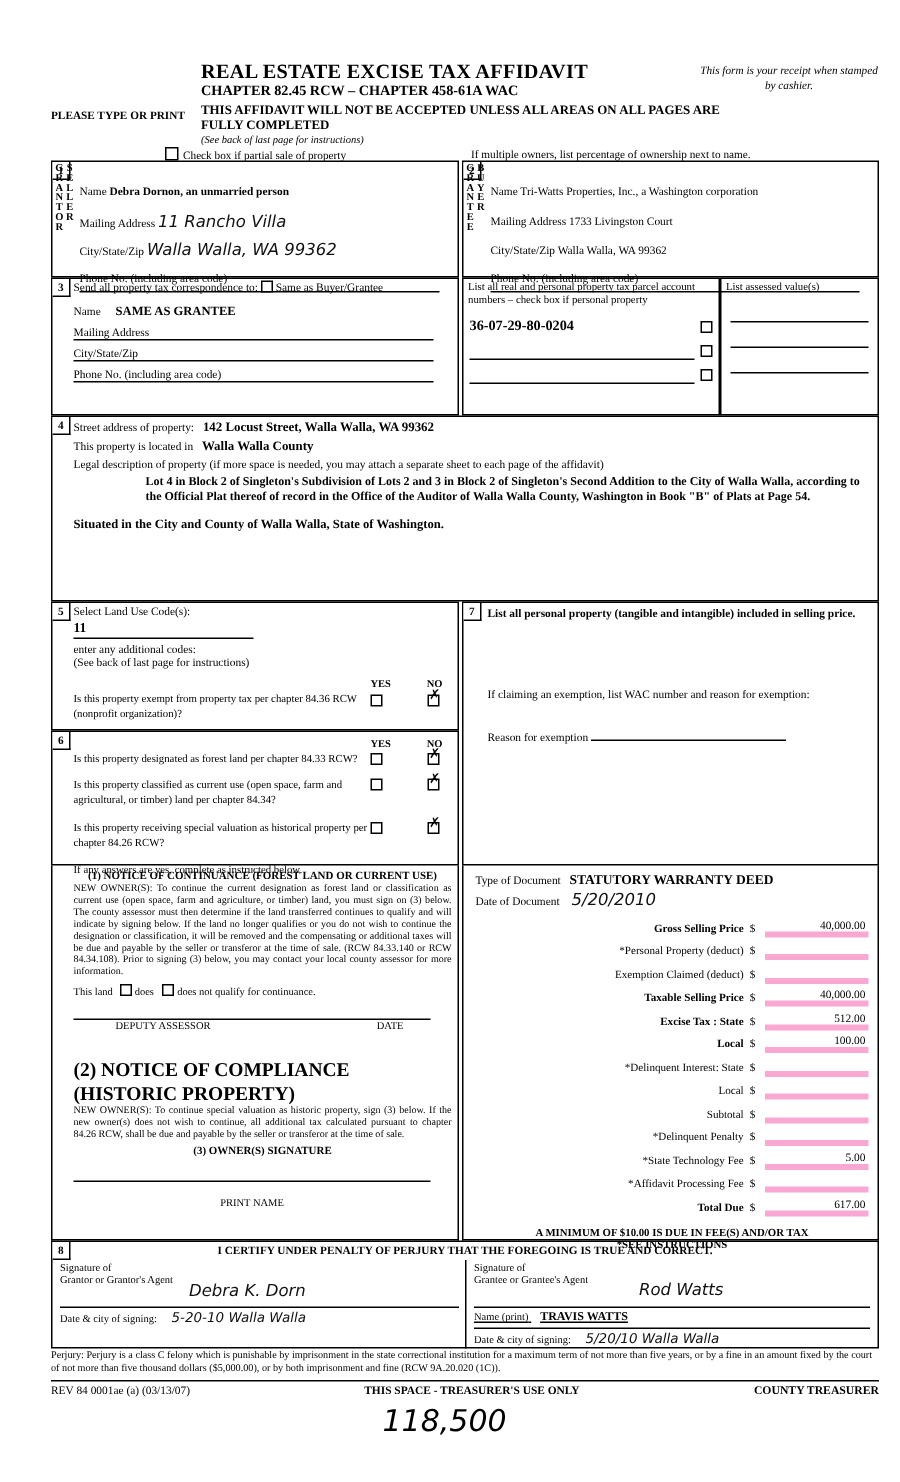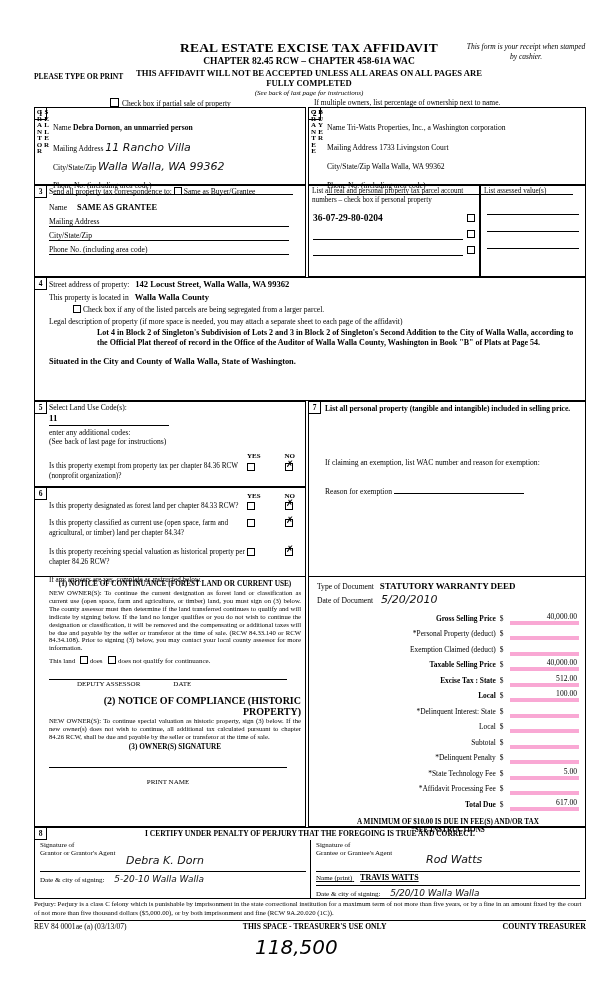--- a/index.html
+++ b/index.html
@@ -7,21 +7,21 @@
   .page{position:relative;width:600px;height:988px;}
   .sheet{position:absolute;left:14px;top:10px;width:572px;height:955px;}
 
   
   .hdr{position:relative;height:60px;}
   .logo{position:absolute;left:26px;top:30px;width:150px;}
   .logo .dept{font-size:7px;font-weight:bold;line-height:7px;}
   .logo .rev{font-family:"Liberation Serif",serif;font-size:19px;font-weight:bold;font-style:italic;letter-spacing:-.5px;line-height:18px;}
   .logo .sub{font-size:5.5px;letter-spacing:.5px;margin-left:16px;}
   .logo .swoosh{position:absolute;left:0;top:6px;width:18px;height:16px;border-radius:50%;border:3px solid #000;border-right-color:transparent;border-bottom-color:transparent;transform:rotate(35deg);}
-  .title{position:absolute;left:120px;top:30px;width:350px;text-align:center;}
+  .title{position:absolute;left:120px;top:30px;width:350px;text-align:left;}
   .title .t1{font-size:13.5px;font-weight:bold;letter-spacing:.2px;}
   .title .t2{font-size:9.5px;font-weight:bold;}
   .title .t3{font-size:8.6px;font-weight:bold;margin-top:2px;}
   .title .t4{font-size:7px;font-style:italic;margin-top:1px;}
   .receipt{position:absolute;right:0;top:32px;width:120px;text-align:center;font-size:7.5px;font-style:italic;line-height:10px;}
   .typeprint{position:absolute;left:20px;top:62px;font-size:7.5px;font-weight:bold;}
 
   .chkline{position:absolute;left:96px;top:88px;font-size:7.5px;}
   .chkline .mbox{display:inline-block;width:7px;height:7px;border:1px solid #000;vertical-align:-1px;margin-right:3px;}
   .multi{position:absolute;left:300px;top:88px;font-size:7.5px;}
@@ -201,24 +201,20 @@
   <div class="box" id="box4">
     <div class="num">4</div>
     <div style="position:absolute;left:14px;top:0;right:4px;">
       <div class="fld" style="margin-top:1px;">
         <span>Street address of property:</span>
         <span class="b" style="font-size:8.6px;margin-left:4px">142 Locust Street, Walla Walla, WA  99362</span>
       </div>
       <div class="fld" style="margin-top:3px;">
         <span>This property is located in</span>
         <span class="b" style="font-size:8.6px;margin-left:4px">Walla Walla County</span>
-      </div>
-      <div class="fld" style="margin-top:3px;margin-left:24px">
-        <span class="cb"></span>
-        <span>Check box if any of the listed parcels are being segregated from a larger parcel.</span>
       </div>
       <div class="fld" style="margin-top:3px;">Legal description of property (if more space is needed, you may attach a separate sheet to each page of the affidavit)</div>
       <div class="b" style="margin-top:2px;margin-left:48px;font-size:8px;line-height:10px;text-align:left;">Lot 4 in Block 2 of Singleton's Subdivision of Lots 2 and 3 in Block 2 of Singleton's Second Addition to the City of Walla Walla, according to the Official Plat thereof of record in the Office of the Auditor of Walla Walla County, Washington in Book "B" of Plats at Page 54.</div>
       <div class="b" style="margin-top:9px;font-size:8.4px;">Situated in the City and County of Walla Walla, State of Washington.</div>
     </div>
   </div>
 
   <div class="box" id="box5">
     <div class="num">5</div>
     <div style="position:absolute;left:14px;top:0;right:4px;">
@@ -277,25 +273,25 @@
       <div class="b" style="font-size:7.3px;text-align:center">(1) NOTICE OF CONTINUANCE (FOREST LAND OR CURRENT USE)</div>
       <div style="font-size:6.7px;line-height:7.9px;text-align:justify;margin-top:1px;">NEW OWNER(S): To continue the current designation as forest land or classification as current use (open space, farm and agriculture, or timber) land, you must sign on (3) below. The county assessor must then determine if the land transferred continues to qualify and will indicate by signing below. If the land no longer qualifies or you do not wish to continue the designation or classification, it will be removed and the compensating or additional taxes will be due and payable by the seller or transferor at the time of sale. (RCW 84.33.140 or RCW 84.34.108). Prior to signing (3) below, you may contact your local county assessor for more information.</div>
       <div style="font-size:7px;margin-top:4px;">
         <span>This land</span>
         <span class="cb" style="margin-left:3px"></span>
         <span>does</span>
         <span class="cb" style="margin-left:4px"></span>
         <span>does not  qualify for continuance.</span>
       </div>
       <div style="border-bottom:1px solid #000;margin-top:14px;width:238px;"></div>
-      <div style="display:flex;width:238px;font-size:7px;gap:33px;">
+      <div style="display:flex;justify-content:space-between;width:238px;font-size:7px;gap:33px;">
         <span style="margin-left:28px">DEPUTY ASSESSOR</span>
         <span style="margin-right:18px">DATE</span>
       </div>
-      <div class="b" style="font-size:10px;text-align:right;margin-top:7px;">(2) NOTICE OF COMPLIANCE (HISTORIC PROPERTY)</div>
+      <div class="b" style="font-size:13px;text-align:left;margin-top:17px;">(2) NOTICE OF COMPLIANCE (HISTORIC PROPERTY)</div>
       <div style="font-size:6.7px;line-height:7.9px;text-align:justify;">NEW OWNER(S): To continue special valuation as historic property, sign (3) below. If the new owner(s) does not wish to continue, all additional tax calculated pursuant to chapter 84.26 RCW, shall be due and payable by the seller or transferor at the time of sale.</div>
       <div class="b" style="font-size:7.3px;text-align:center;margin-top:1px;">(3) OWNER(S) SIGNATURE</div>
       <div style="border-bottom:1px solid #000;margin-top:16px;width:238px;"></div>
       <div style="font-size:7px;text-align:center;width:238px;margin-top:10px;">PRINT NAME</div>
     </div>
   </div>
 
   <div class="box" id="box7">
     <div class="num">7</div>
     <div style="position:absolute;left:16px;top:2px;right:6px;">

